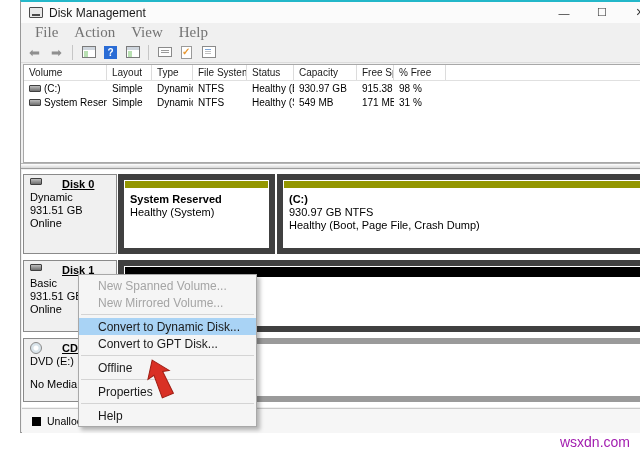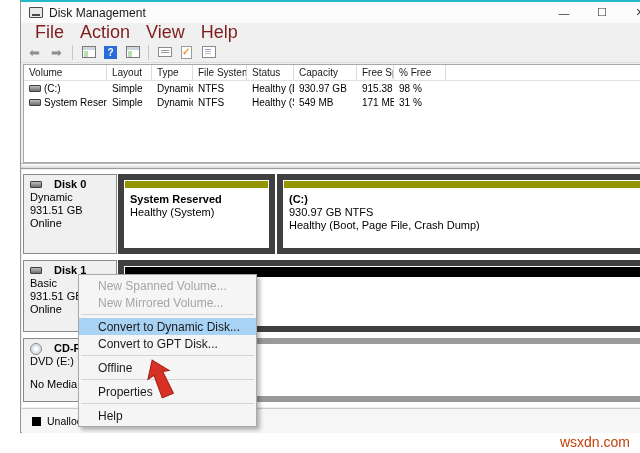--- a/index.html
+++ b/index.html
@@ -24,21 +24,21 @@
   .title-icon{ width:14px; height:11px; margin:0 6px 0 8px; position:relative;
     border:1px solid #4a4a4a; background:#e8e8e8; border-radius:1px; }
   .title-icon::after{ content:""; position:absolute; left:2px; bottom:1px; width:8px; height:2px; background:#4a4a4a; }
   .title-text{ font-size:12px; color:#1a1a1a; }
   .win-controls{ margin-left:auto; display:flex; height:100%; }
   .win-btn{ width:38px; height:100%; display:flex; align-items:center; justify-content:center;
     font-size:11px; color:#333; cursor:default; }
   
   .menubar{ position:absolute; left:0; top:21px; width:100%; height:19px;
     background:#f0f0f0; display:flex; align-items:center; padding-left:6px; }
-  .menu-item{ font-size:18px; color:#7f1d1d; padding:2px 8px; }
+  .menu-item{ font-size:15px; color:#737373; padding:2px 8px;font-family:Liberation Serif, serif; }
   
   .toolbar{ position:absolute; left:0; top:40px; width:100%; height:21px;
     background:#f0f0f0; display:flex; align-items:center; padding-left:4px; gap:3px;
     border-bottom:1px solid #dcdcdc; }
   .tb-sep{ width:1px; height:15px; background:#c6c6c6; margin:0 3px; }
   .tb-btn{ width:19px; height:17px; display:flex; align-items:center; justify-content:center; }
   .nav-arrow{ font-size:13px; color:#8f8f8f; line-height:1; }
   .mini-win{ width:14px; height:12px; border:1px solid #7a7a7a; background:#fff; position:relative; }
   .mini-win::before{ content:""; position:absolute; left:0; top:0; right:0; height:3px; background:#cfd6de; }
   .mini-win.tree::after{ content:""; position:absolute; left:1px; top:4px; width:4px; height:6px; background:#b9e0b2; }
@@ -62,21 +62,21 @@
   .vol-cell{ display:flex; align-items:center; gap:3px; }
   .drive-glyph{ flex:0 0 auto; width:12px; height:7px; background:linear-gradient(#bdbdbd,#6e6e6e);
     border:1px solid #3f3f3f; border-radius:1px; }
   
   .splitter{ position:absolute; left:0px; top:161px; width:100%; height:6px;
     background:linear-gradient(#ffffff,#d7d7d7); border-top:1px solid #b5b5b5; border-bottom:1px solid #9d9d9d; }
   
   .graph-pane{ position:absolute; left:1px; top:168px; width:637px; height:237px; background:#ffffff; }
   .disk-label{ position:absolute; background:#f0f0f0; border:1px solid #8a8a8a; padding:3px 0 0 6px;
     font-size:11px; line-height:13px; color:#000; }
-  .disk-label .disk-name{ font-weight:bold; display:flex; align-items:center; gap:12px; }
+  .disk-label .disk-name{ font-weight:bold; display:flex; align-items:flex-start; gap:20px;text-decoration:underline; }
   .partition{ position:absolute; background:#fff; border:6px solid #404040; }
   .part-band{ height:7px; margin:1px; }
   .part-band.black{ height:10px; background:#000; }
   .part-text{ padding:4px 0 0 6px; font-size:11px; line-height:13px; color:#000; position:relative; }
   .part-name{ font-weight:bold; }
   .cd-glyph{ width:12px; height:12px; border-radius:50%; border:1px solid #8a8a8a;
     background:radial-gradient(circle at 50% 50%, #fff 0 2px, #d9e4ea 3px 5px, #f2f2f2 6px); }
   .overlay-watermark{ position:absolute; left:4px; top:30px; font-size:12px; color:#8f8f8f; opacity:.65;
     letter-spacing:.5px; pointer-events:none; }
   
@@ -89,21 +89,21 @@
     background:#f5f5f5; border:1px solid #a8a8a8; box-shadow:3px 3px 4px rgba(0,0,0,.28);
     padding:2px 0; z-index:50; }
   .cm-item{ height:17px; display:flex; align-items:center; padding-left:19px;
     font-size:12px; color:#1a1a1a; white-space:nowrap; }
   .cm-item.disabled{ color:#a5a5a5; }
   .cm-item.highlighted{ background:#a9d3f5; }
   .cm-sep{ height:1px; background:#d4d4d4; margin:3px 2px; }
   
   .red-arrow{ position:absolute; left:143px; top:355px; width:44px; height:44px; z-index:60; pointer-events:none; }
   
-  .corner-watermark{ position:absolute; right:10px; top:434px; font-size:14px; color:#c2410c;margin-left:22px; }
+  .corner-watermark{ position:absolute; right:10px; top:434px; font-size:14px; color:#a21caf;margin-left:22px; }
 </style>
 </head>
 <body>
 
 <div class="window">
 
   <div class="titlebar">
     <span class="title-icon"></span>
     <span class="title-text">Disk Management</span>
     <span class="win-controls">

